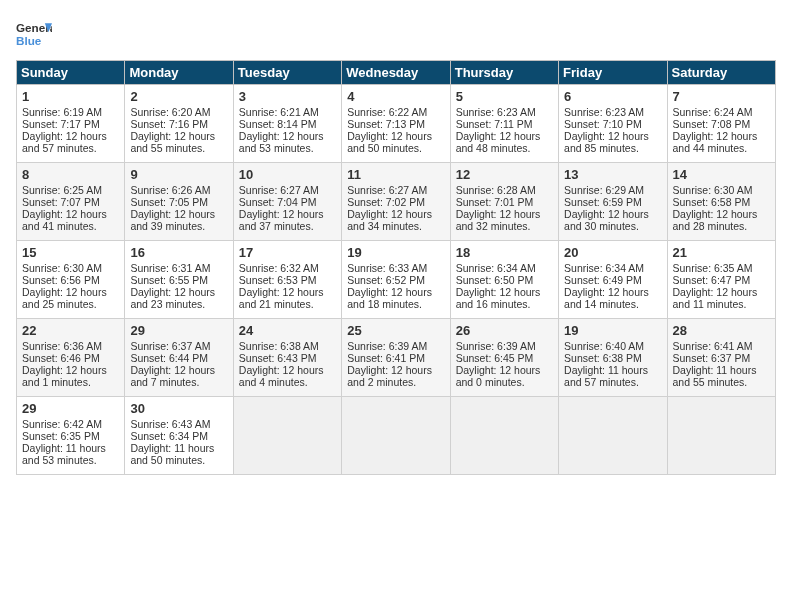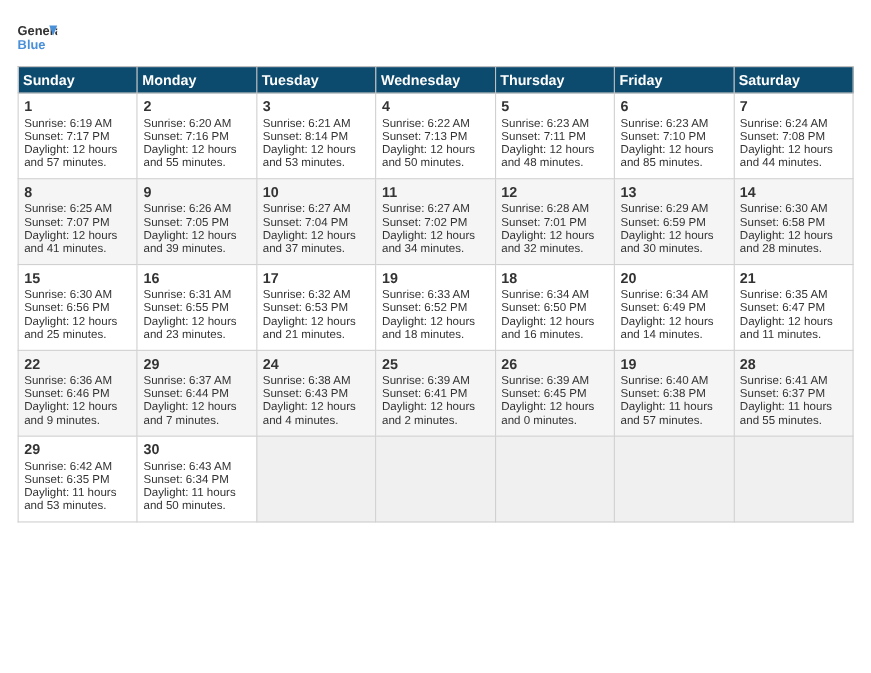--- a/index.html
+++ b/index.html
@@ -250,21 +250,21 @@
           <div>Daylight: 12 hours</div>
           <div>and 11 minutes.</div>
         </td>
       </tr>
       <tr class="row-shade">
         <td>
           <span class="day-num">22</span>
           <div>Sunrise: 6:36 AM</div>
           <div>Sunset: 6:46 PM</div>
           <div>Daylight: 12 hours</div>
-          <div>and 9 minutes.</div>
+          <div>and 1 minutes.</div>
         </td>
         <td>
           <span class="day-num">29</span>
           <div>Sunrise: 6:37 AM</div>
           <div>Sunset: 6:44 PM</div>
           <div>Daylight: 12 hours</div>
           <div>and 7 minutes.</div>
         </td>
         <td>
           <span class="day-num">24</span>

